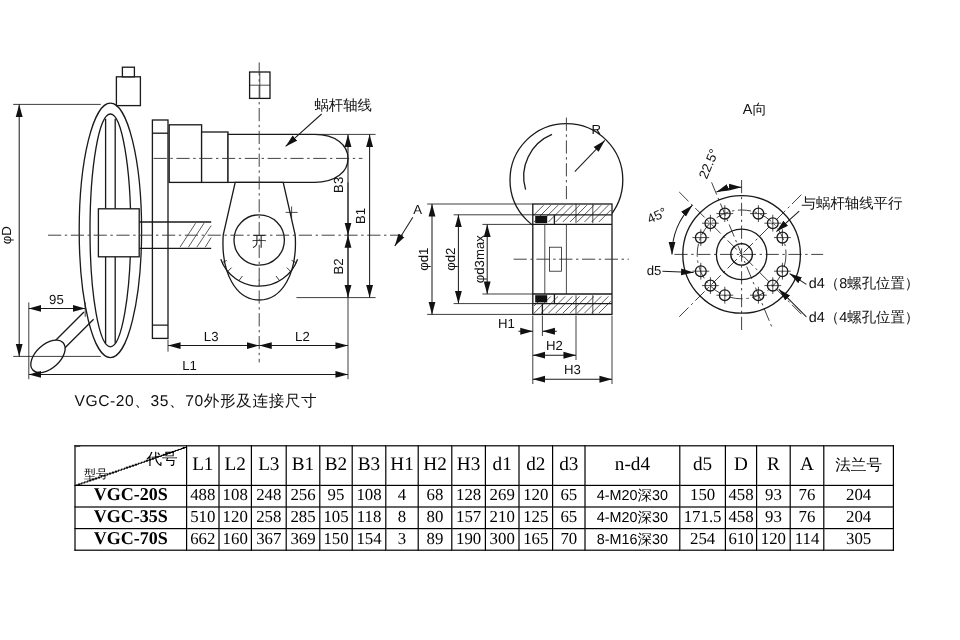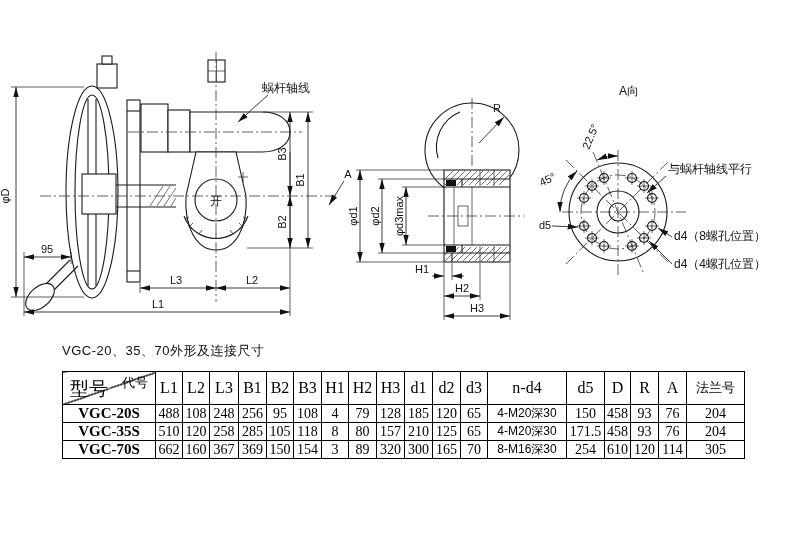--- a/index.html
+++ b/index.html
@@ -9,34 +9,34 @@
   .lnf { fill:#fff;  stroke:#1a1a1a; stroke-width:1.1; }
   .th  { fill:none; stroke:#1a1a1a; stroke-width:0.65; }
   .cl  { fill:none; stroke:#3a3a3a; stroke-width:0.8; stroke-dasharray:11 3 2 3; }
   .dim { fill:none; stroke:#1a1a1a; stroke-width:0.85; }
   .ext { fill:none; stroke:#1a1a1a; stroke-width:0.7; }
   .dt  { font:11px "Liberation Sans",sans-serif; fill:#111; }
   .zh  { font:12px "Liberation Sans",sans-serif; fill:#111; }
   .hatchset line { stroke:#1a1a1a; stroke-width:0.6; }
   .ticks line { stroke:#1a1a1a; stroke-width:0.7; }
   
-  .caption { position:absolute; left:62px; top:342px; font-size:13px; letter-spacing:0.5px; font-family:"Liberation Sans",sans-serif; }
+  .caption { position:absolute; left:62px; top:325px; font-size:13px; letter-spacing:0.5px; font-family:"Liberation Sans",sans-serif; }
   
   .dim-table { position:absolute; left:62px; top:371px; border-collapse:collapse; table-layout:fixed; width:682px; font-family:"Liberation Serif",serif; color:#000; }
   .dim-table th, .dim-table td { border:1px solid #000; text-align:center; vertical-align:middle; padding:0; font-weight:normal; overflow:hidden; }
   .dim-table thead th { height:32px; font-size:16px; }
   .dim-table thead th.zh-h { font-size:13px; font-family:Liberation Sans, sans-serif; }
   .dim-table tbody tr { height:15px; }
   .dim-table tbody th { font-weight:bold; font-size:15px; }
   .dim-table tbody td { font-size:14px; }
   .dim-table tbody td.nd4 { font-size:12px; font-family:"Liberation Sans",sans-serif; }
   .corner { position:relative;
     background:linear-gradient(to bottom right, transparent calc(50% - 0.6px), #000 calc(50% - 0.6px), #000 calc(50% + 0.6px), transparent calc(50% + 0.6px)); }
   .corner .tr { position:absolute; top:2px;  right:7px; font-size:13px; font-family:"Liberation Sans",sans-serif; }
-  .corner .bl { position:absolute; bottom:2px; left:7px; font-size:19px; font-family:"Liberation Sans",sans-serif; }
+  .corner .bl { position:absolute; bottom:2px; left:7px; font-size:10px; font-family:"Liberation Sans",sans-serif; }
 </style>
 </head>
 <body>
 
 <div class="page">
 
 <svg width="800" height="334" viewBox="0 0 800 334">
   <defs>
     <marker id="aE" viewBox="0 0 10 6" refX="9.5" refY="3" markerWidth="11" markerHeight="7" orient="auto" markerUnits="userSpaceOnUse">
       <path d="M0 0.4 L9.5 3 L0 5.6 Z" fill="#111"></path>
@@ -342,23 +342,23 @@
   <tbody>
     <tr>
       <th>VGC-20S</th>
       <td>488</td>
       <td>108</td>
       <td>248</td>
       <td>256</td>
       <td>95</td>
       <td>108</td>
       <td>4</td>
-      <td>79</td>
+      <td>68</td>
       <td>128</td>
-      <td>185</td>
+      <td>269</td>
       <td>120</td>
       <td>65</td>
       <td class="nd4">4-M20深30</td>
       <td>150</td>
       <td>458</td>
       <td>93</td>
       <td>76</td>
       <td>204</td>
     </tr>
     <tr>
@@ -385,21 +385,21 @@
     <tr>
       <th>VGC-70S</th>
       <td>662</td>
       <td>160</td>
       <td>367</td>
       <td>369</td>
       <td>150</td>
       <td>154</td>
       <td>3</td>
       <td>89</td>
-      <td>320</td>
+      <td>190</td>
       <td>300</td>
       <td>165</td>
       <td>70</td>
       <td class="nd4">8-M16深30</td>
       <td>254</td>
       <td>610</td>
       <td>120</td>
       <td>114</td>
       <td>305</td>
     </tr>

